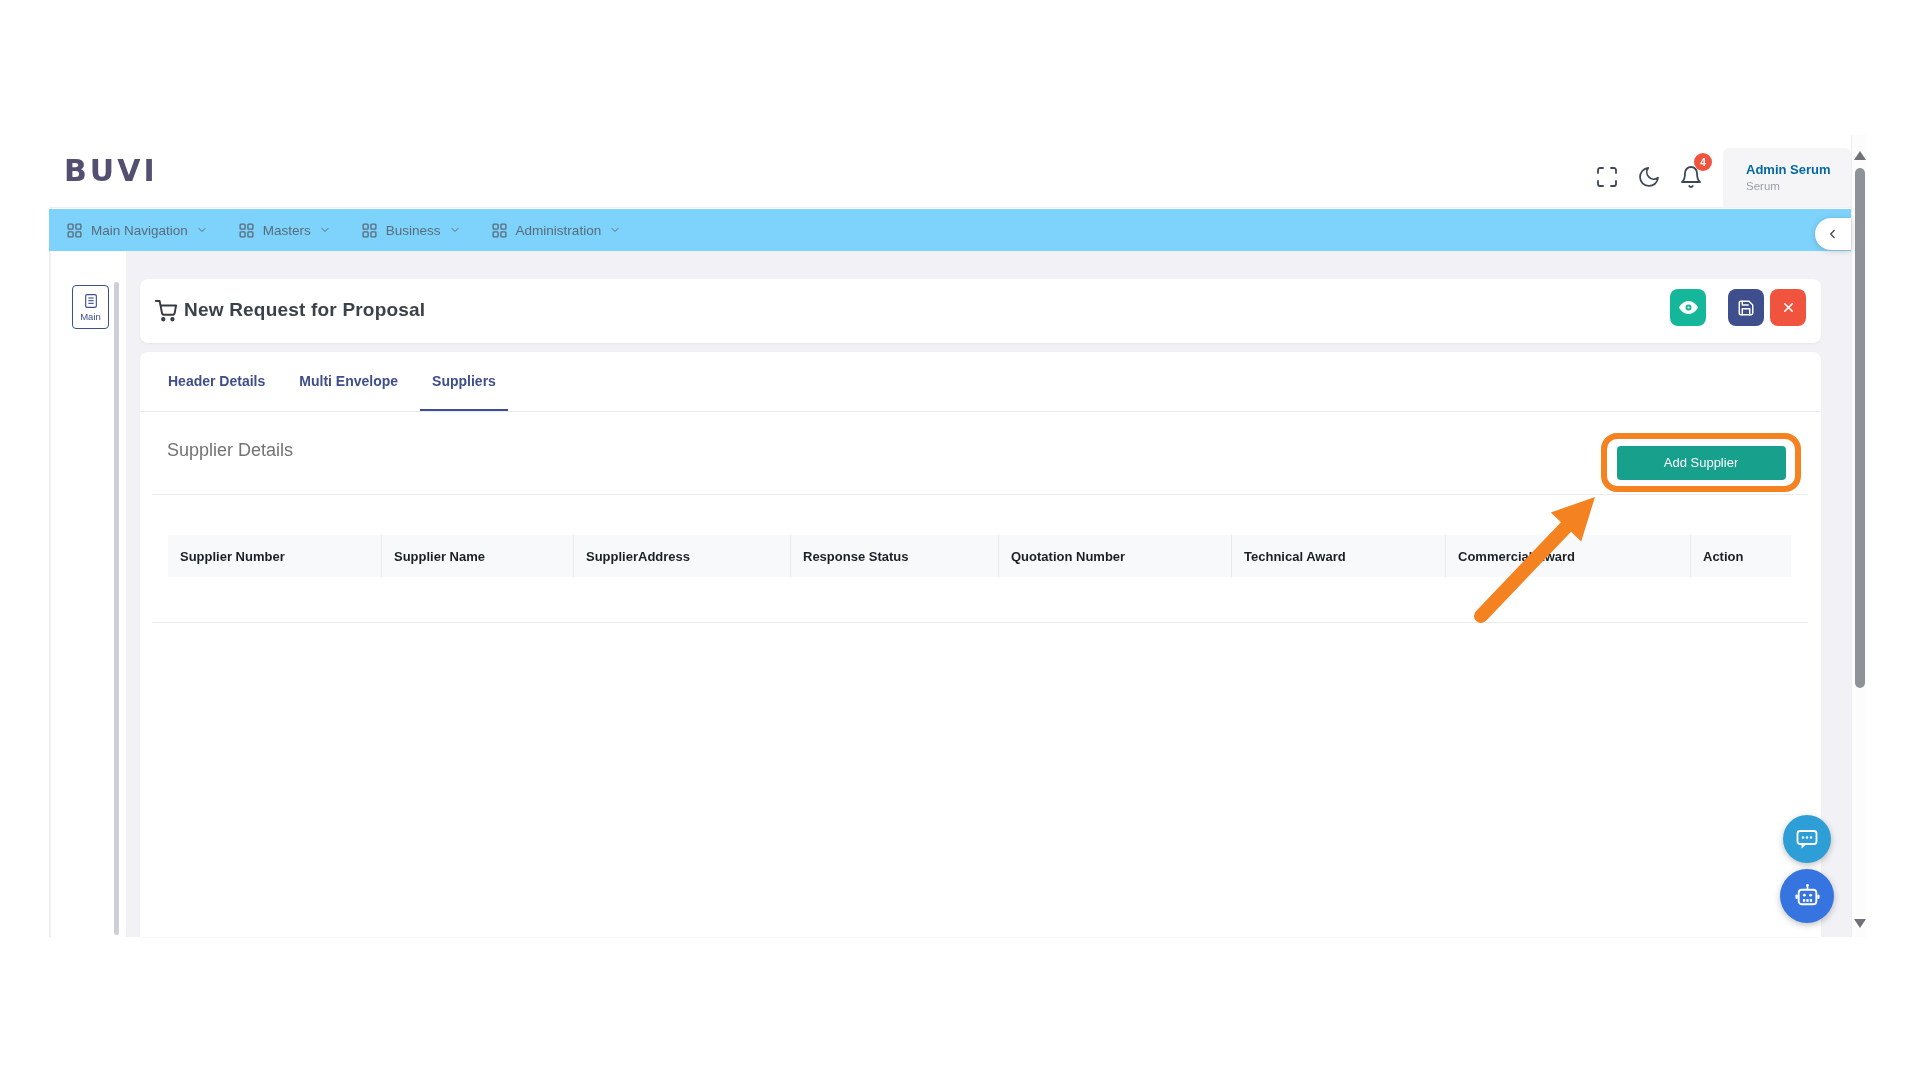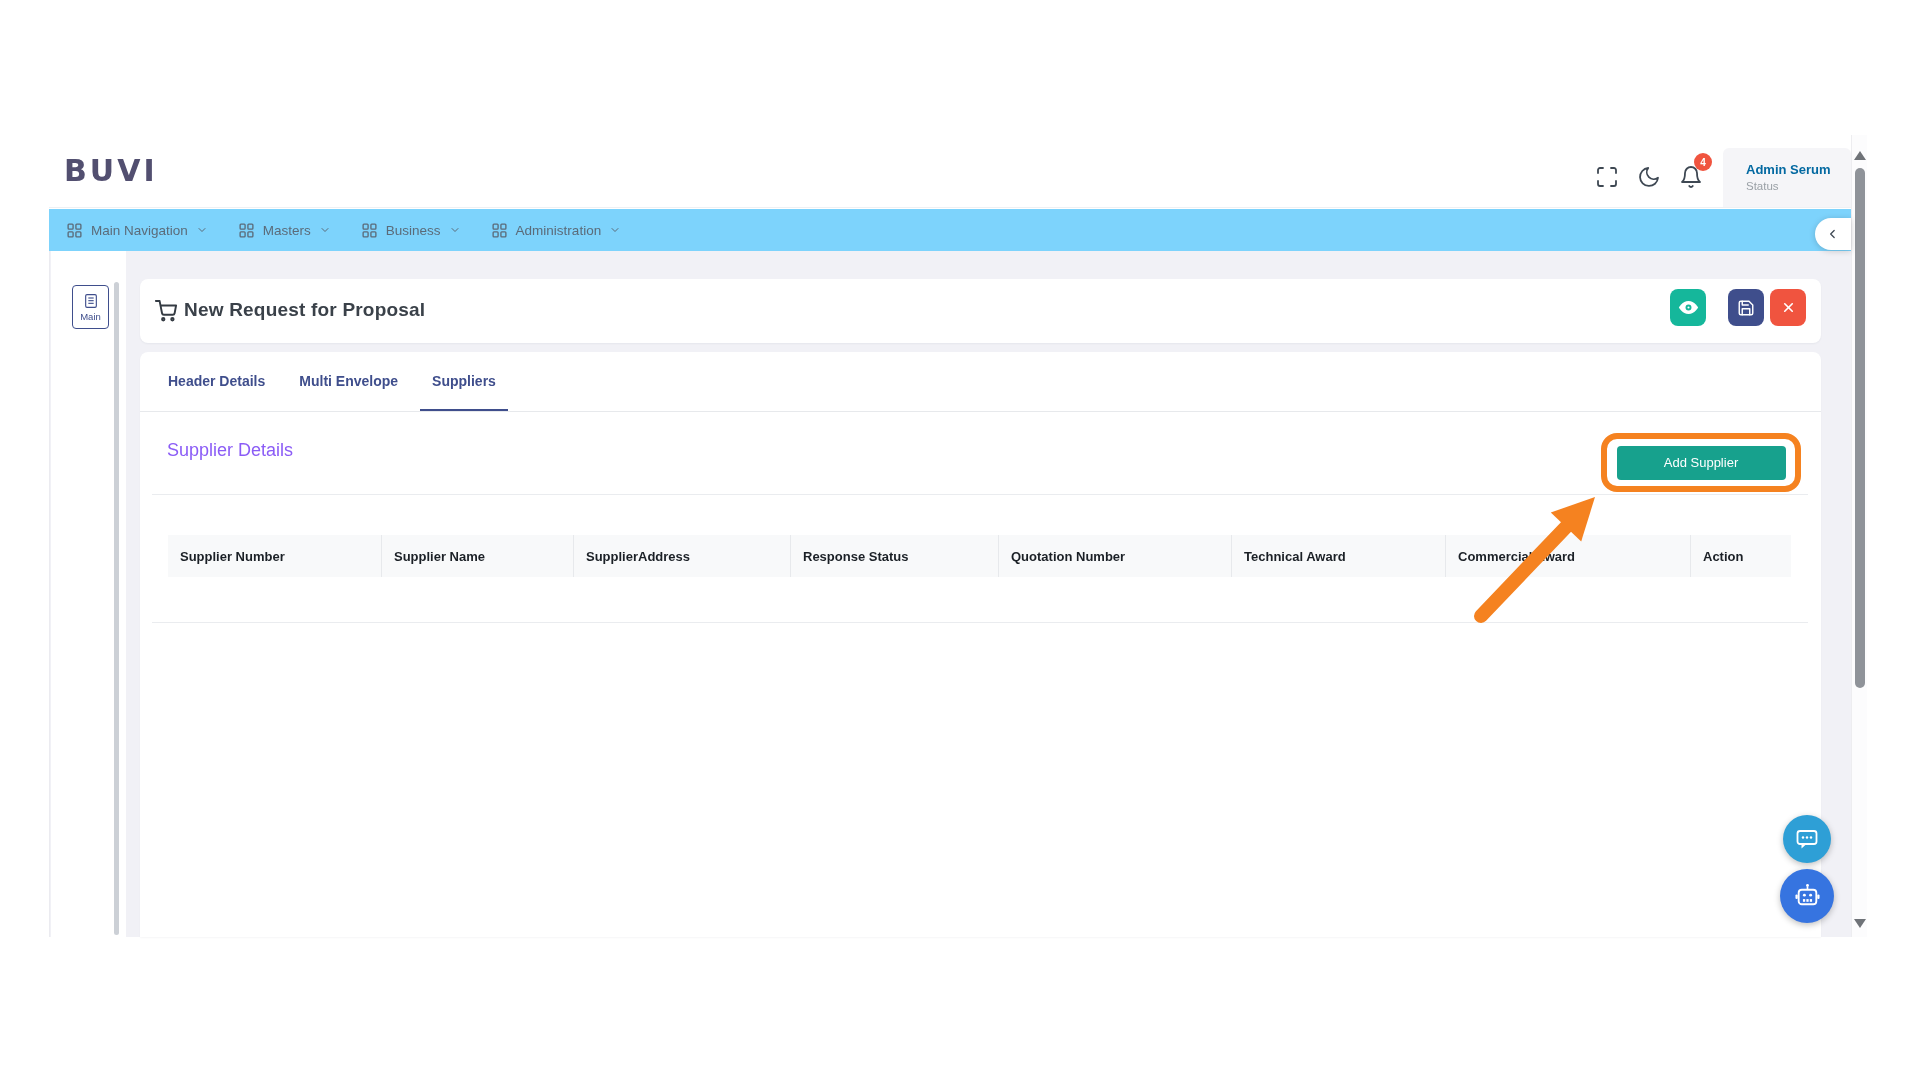--- a/index.html
+++ b/index.html
@@ -50,21 +50,21 @@
   .abtn.save { left:1588px; background:#3f4e8c; }
   .abtn.close { left:1630px; background:#f0543f; }
 
   .maincard { position:absolute; left:90px; top:101px; width:1681px; height:585px; background:#fff;
               border-radius:8px 8px 0 0; box-shadow:0 1px 2px rgba(21,34,50,0.04); }
   .tabsbar { position:absolute; left:0; top:0; width:100%; height:60px; border-bottom:1px solid #e7e9ec;
              display:flex; align-items:stretch; padding-left:16px; }
   .tab { display:flex; align-items:center; padding:16px 12px; margin-right:10px; font-size:14px;
          color:#3f4e8c; font-weight:bold; cursor:pointer; border-bottom:2px solid transparent; }
   .tab.active { border-bottom:2px solid #3f4e8c; }
-  .secttitle { position:absolute; left:27px; top:88px; font-size:18px; color:#8b5cf6; }
+  .secttitle { position:absolute; left:27px; top:88px; font-size:18px; color:#737373; }
   .hibox { position:absolute; left:1461px; top:81px; width:200px; height:59px; border:6px solid #f58220;
            border-radius:16px; display:flex; align-items:center; justify-content:center; }
   .addbtn { width:169px; height:34px; background:#17a18d; border:none; border-radius:4px; color:#fff;
             font-size:13px; cursor:pointer; font-family:"Liberation Sans", sans-serif; }
   .div1 { position:absolute; left:12px; top:142px; width:1656px; height:1px; background:#eaecef; }
   .div2 { position:absolute; left:12px; top:270px; width:1656px; height:1px; background:#eaecef; }
   .thead { position:absolute; left:28px; top:183px; width:1623px; height:42px; background:#f8f9fa; display:flex; }
   .th { display:flex; align-items:center; padding-left:12px; font-size:13px; font-weight:bold;
         color:#1b2026; border-right:1px solid #e7e9ec; }
   .th:last-child { border-right:none; }
@@ -110,21 +110,21 @@
       <div class="hicon" style="left:1630px;">
         <svg width="24" height="24" viewBox="0 0 24 24" fill="none" stroke="#3e4853" stroke-width="1.8" stroke-linecap="round" stroke-linejoin="round">
           <path d="M18 8A6 6 0 0 0 6 8c0 7-3 9-3 9h18s-3-2-3-9"></path>
             <path d="M13.73 21a2 2 0 0 1-3.46 0"></path>
         </svg>
       </div>
       <div class="badge">4</div>
 
       <div class="userchip">
         <div class="uname">Admin Serum</div>
-        <div class="urole">Status</div>
+        <div class="urole">Serum</div>
       </div>
     </div>
 
     <div class="menubar">
       <div class="mitem">
         <svg width="17" height="17" viewBox="0 0 24 24" fill="none" stroke="#5b6b79" stroke-width="1.9">
           <rect x="3" y="3" width="7" height="7" rx="1.2"></rect>
             <rect x="14" y="3" width="7" height="7" rx="1.2"></rect>
           <rect x="3" y="14" width="7" height="7" rx="1.2"></rect>
             <rect x="14" y="14" width="7" height="7" rx="1.2"></rect>

